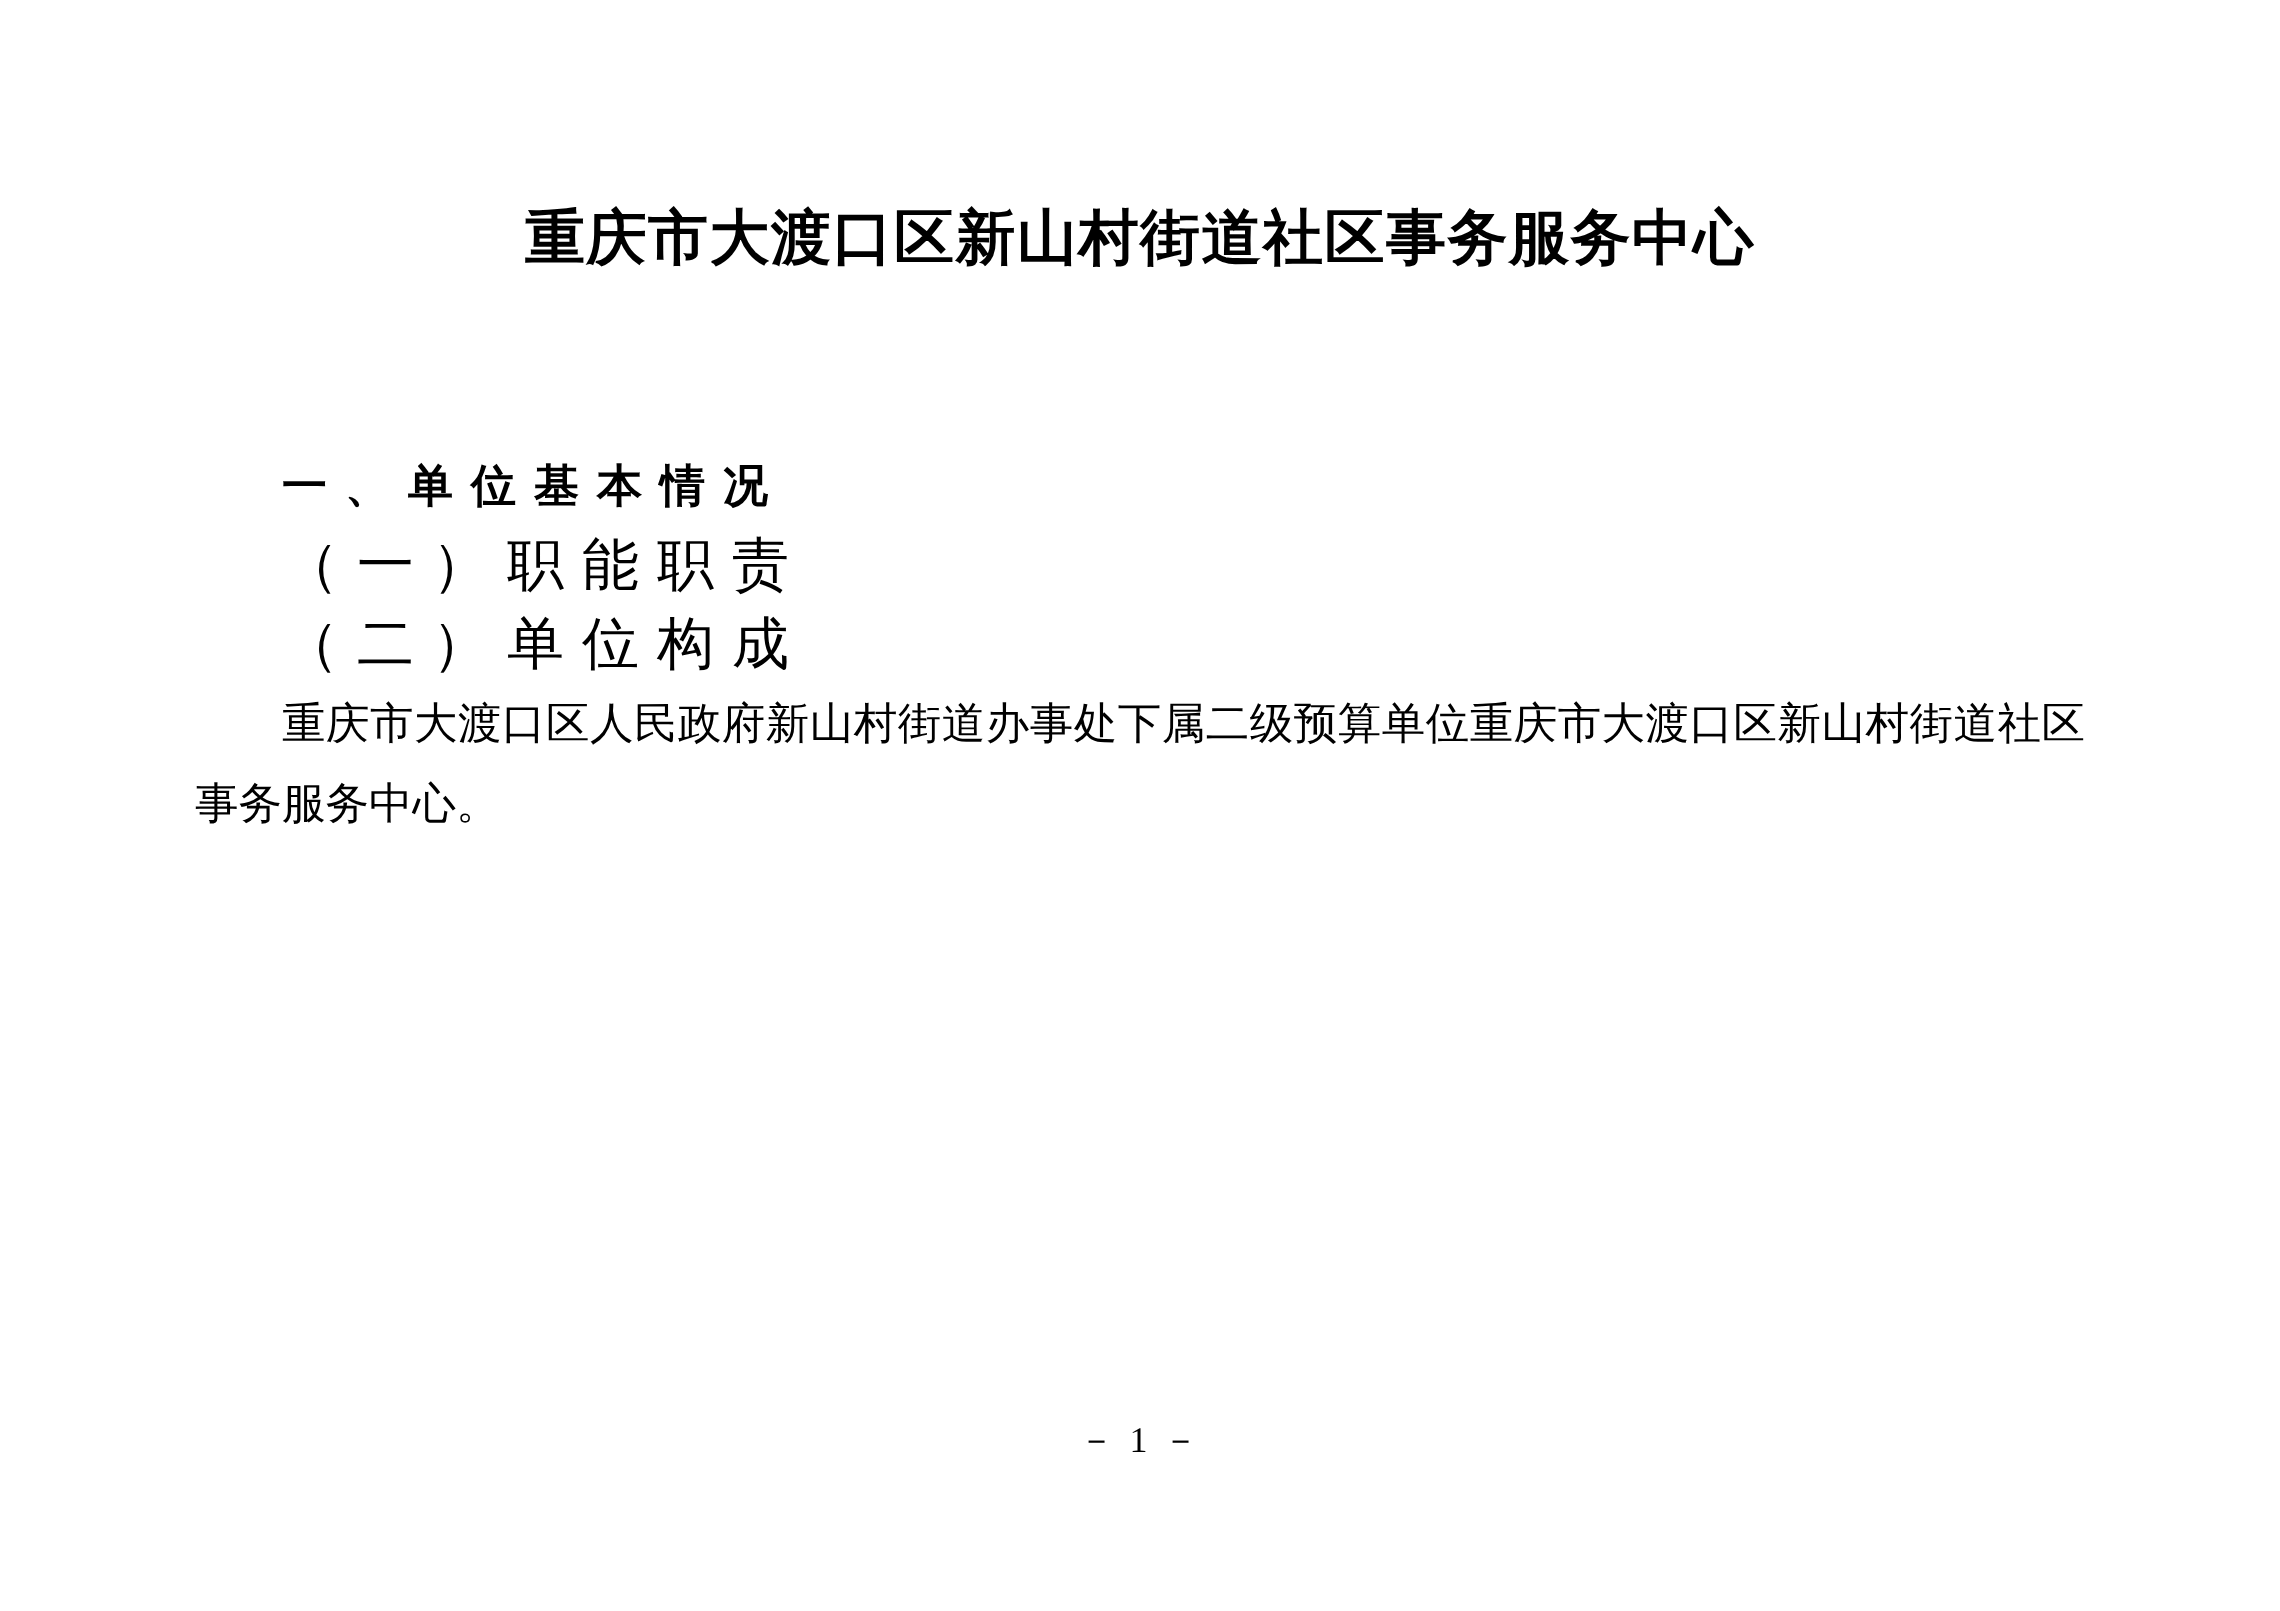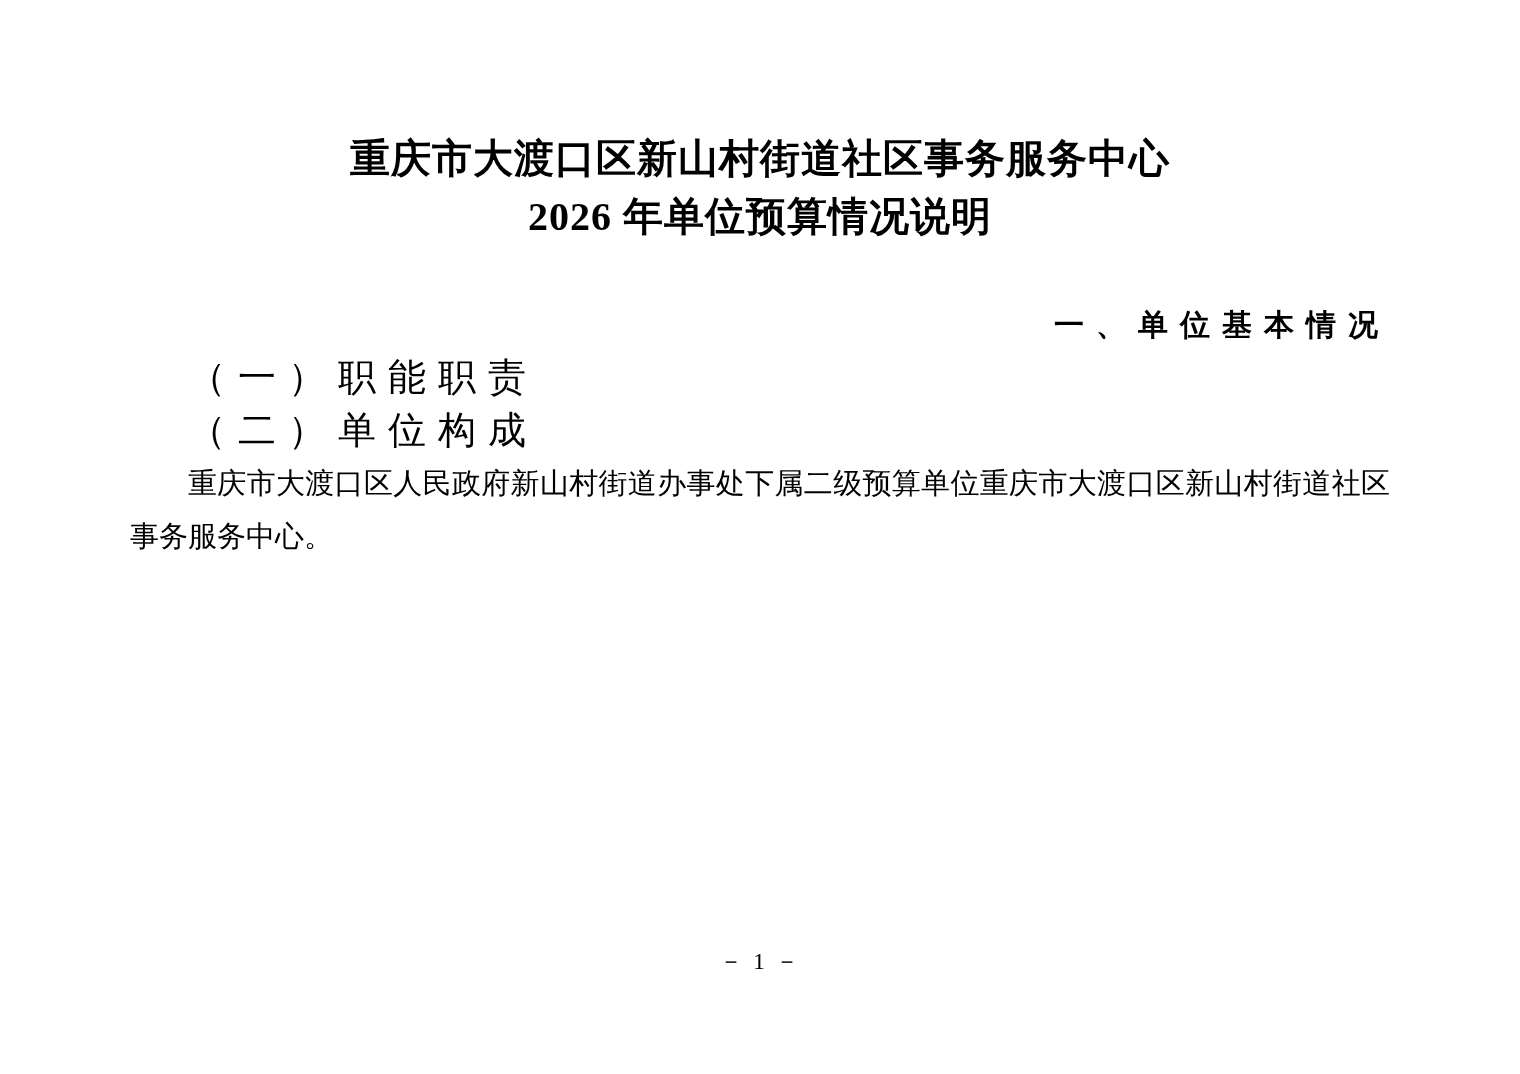--- a/index.html
+++ b/index.html
@@ -40,21 +40,20 @@
     line-height: 53px;
   }
   .sec-heading {
     font-family: "Liberation Sans", sans-serif;
     font-weight: bold;
     font-size: 30px;
     letter-spacing: 12px;
     margin: 0;
     padding-left: 58px;
     line-height: 53px;
-    text-align: right;
   }
   .sub-heading {
     font-family: "Liberation Serif", serif;
     font-weight: normal;
     font-size: 38px;
     letter-spacing: 12px;
     margin: 0;
     padding-left: 58px;
     line-height: 53px;
   }
@@ -75,21 +74,20 @@
     letter-spacing: 2px;
   }
 </style>
 </head>
 <body>
 
 <div class="page">
 
   <h1 class="doc-title">
     <span class="line">重庆市大渡口区新山村街道社区事务服务中心</span>
-    <span class="line">2026 年单位预算情况说明</span>
   </h1>
 
   <div class="content">
     <h2 class="sec-heading">一、单位基本情况</h2>
 
     <h3 class="sub-heading">（一）职能职责</h3>
 
 
     <h3 class="sub-heading">（二）单位构成</h3>
 

